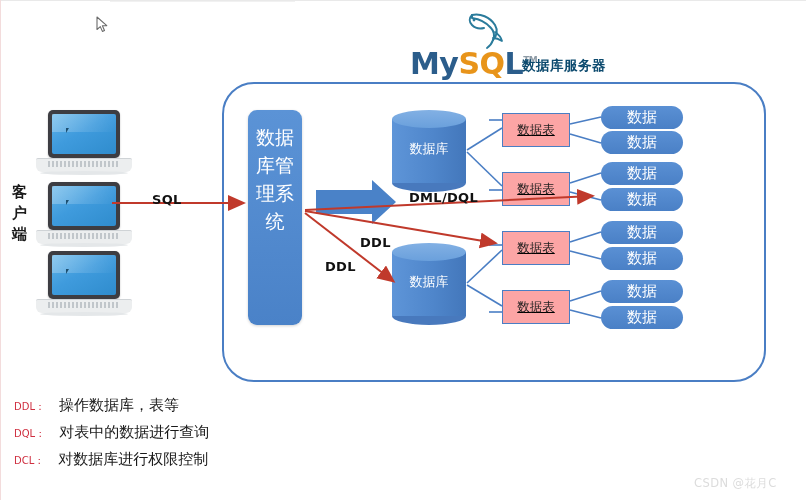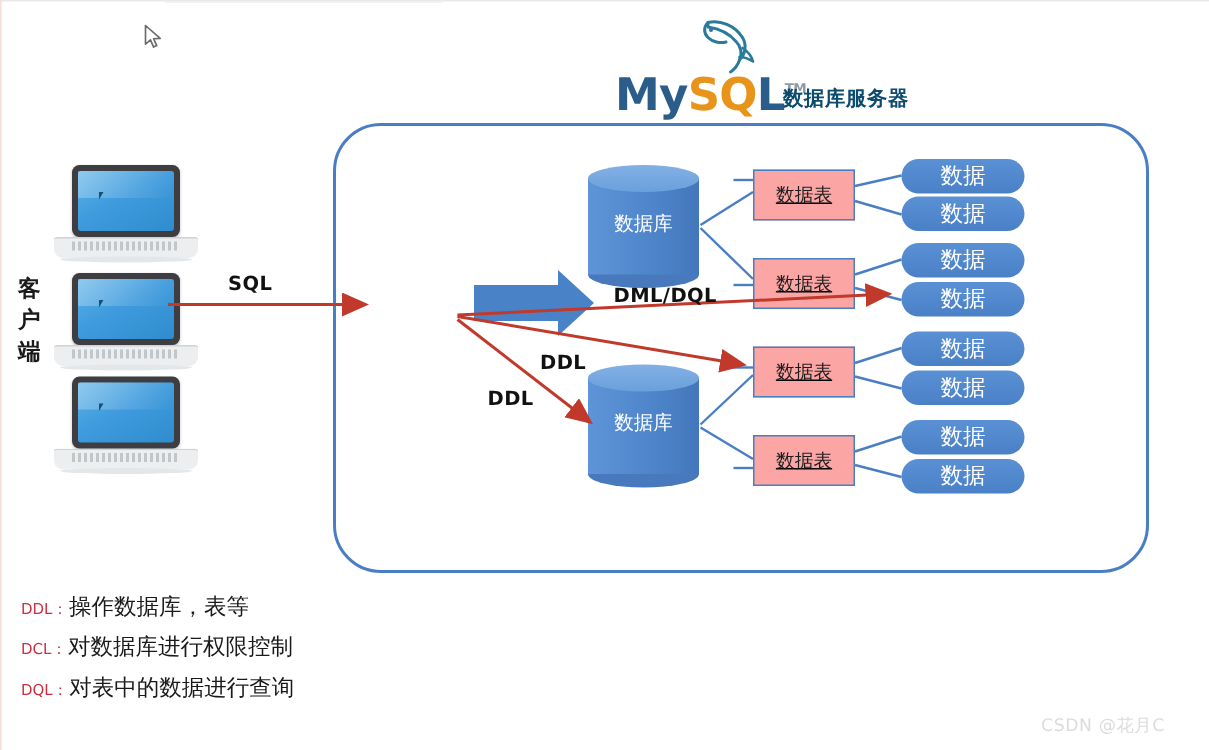--- a/index.html
+++ b/index.html
@@ -85,21 +85,21 @@
   #wires{position:absolute;left:0;top:0;width:806px;height:500px;pointer-events:none;}
 
   
   .alabel{position:absolute;font-family:"DejaVu Sans",sans-serif;font-weight:700;
      font-size:13px;color:#111;letter-spacing:.3px;}
 
   
   #legend{position:absolute;left:14px;top:391px;width:420px;}
   .leg-row{height:27px;line-height:27px;white-space:nowrap;}
   .leg-key{color:#cf2e3f;font-family:"DejaVu Sans",sans-serif;font-size:10px;font-weight:500;}
-  .leg-val{color:#1a1a1a;font-family:"DejaVu Sans",sans-serif;font-size:15px;margin-left:1px;}
+  .leg-val{color:#1a1a1a;font-family:"DejaVu Sans",sans-serif;font-size:15px;margin-left:14px;}
 
   #watermark{position:absolute;left:694px;top:476px;font-size:11.5px;color:#dcdcdc;
      font-family:"DejaVu Sans",sans-serif;letter-spacing:.4px;}
 
   #cursor{position:absolute;left:96px;top:16px;}
 </style>
 </head>
 <body>
 
 <div id="stage">
@@ -156,20 +156,23 @@
         <div class="lt-cursor"></div>
       </div>
     </div>
     <div class="lt-base"></div>
     <div class="lt-keys"></div>
     <div class="lt-shadow"></div>
   </div>
 
   <div id="client-label">客户端</div>
 
+  <div id="dbms">
+    <span>数据库管理系统</span>
+  </div>
 
   <div class="cyl" style="left:392px;top:110px;">
     <div class="cyl-bot"></div>
     <div class="cyl-body"></div>
     <div class="cyl-top"></div>
     <div class="cyl-lbl">数据库</div>
   </div>
 
   <div class="cyl" style="left:392px;top:243px;">
     <div class="cyl-bot"></div>
@@ -253,34 +256,34 @@
 
     <path d="M112,203 L243,203" stroke="#c0392b" stroke-width="2" fill="none" marker-end="url(#redhead)"></path>
 
     <path d="M305,210 L592,196" stroke="#c0392b" stroke-width="2" fill="none" marker-end="url(#redhead)"></path>
 
     <path d="M305,211 L495,243" stroke="#c0392b" stroke-width="2" fill="none" marker-end="url(#redhead)"></path>
 
     <path d="M305,213 L393,281" stroke="#c0392b" stroke-width="2" fill="none" marker-end="url(#redhead)"></path>
   </svg>
 
-  <div class="alabel" style="left:152px;top:182px;text-align:center;">SQL</div>
+  <div class="alabel" style="left:152px;top:192px;text-align:center;">SQL</div>
   <div class="alabel" style="left:409px;top:190px;">DML/DQL</div>
   <div class="alabel" style="left:360px;top:235px;">DDL</div>
   <div class="alabel" style="left:325px;top:259px;">DDL</div>
 
   <div id="legend">
     <div class="leg-row">
       <span class="leg-key">DDL：</span><span class="leg-val">操作数据库，表等</span>
     </div>
     <div class="leg-row">
+      <span class="leg-key">DQL：</span><span class="leg-val">对表中的数据进行查询</span>
+    </div>
+    <div class="leg-row">
       <span class="leg-key">DCL：</span><span class="leg-val">对数据库进行权限控制</span>
-    </div>
-    <div class="leg-row">
-      <span class="leg-key">DQL：</span><span class="leg-val">对表中的数据进行查询</span>
     </div>
   </div>
 
   <div id="watermark">CSDN @花月C</div>
 
   <span id="cursor">
     <svg width="14" height="18" viewBox="0 0 14 18">
       <path d="M1,1 L1,13.5 L4.3,10.6 L6.4,15.4 L8.5,14.4 L6.4,9.8 L10.8,9.6 Z" fill="#ffffff" stroke="#6b6b6b" stroke-width="1.1" stroke-linejoin="round"></path>
     </svg>
   </span>

